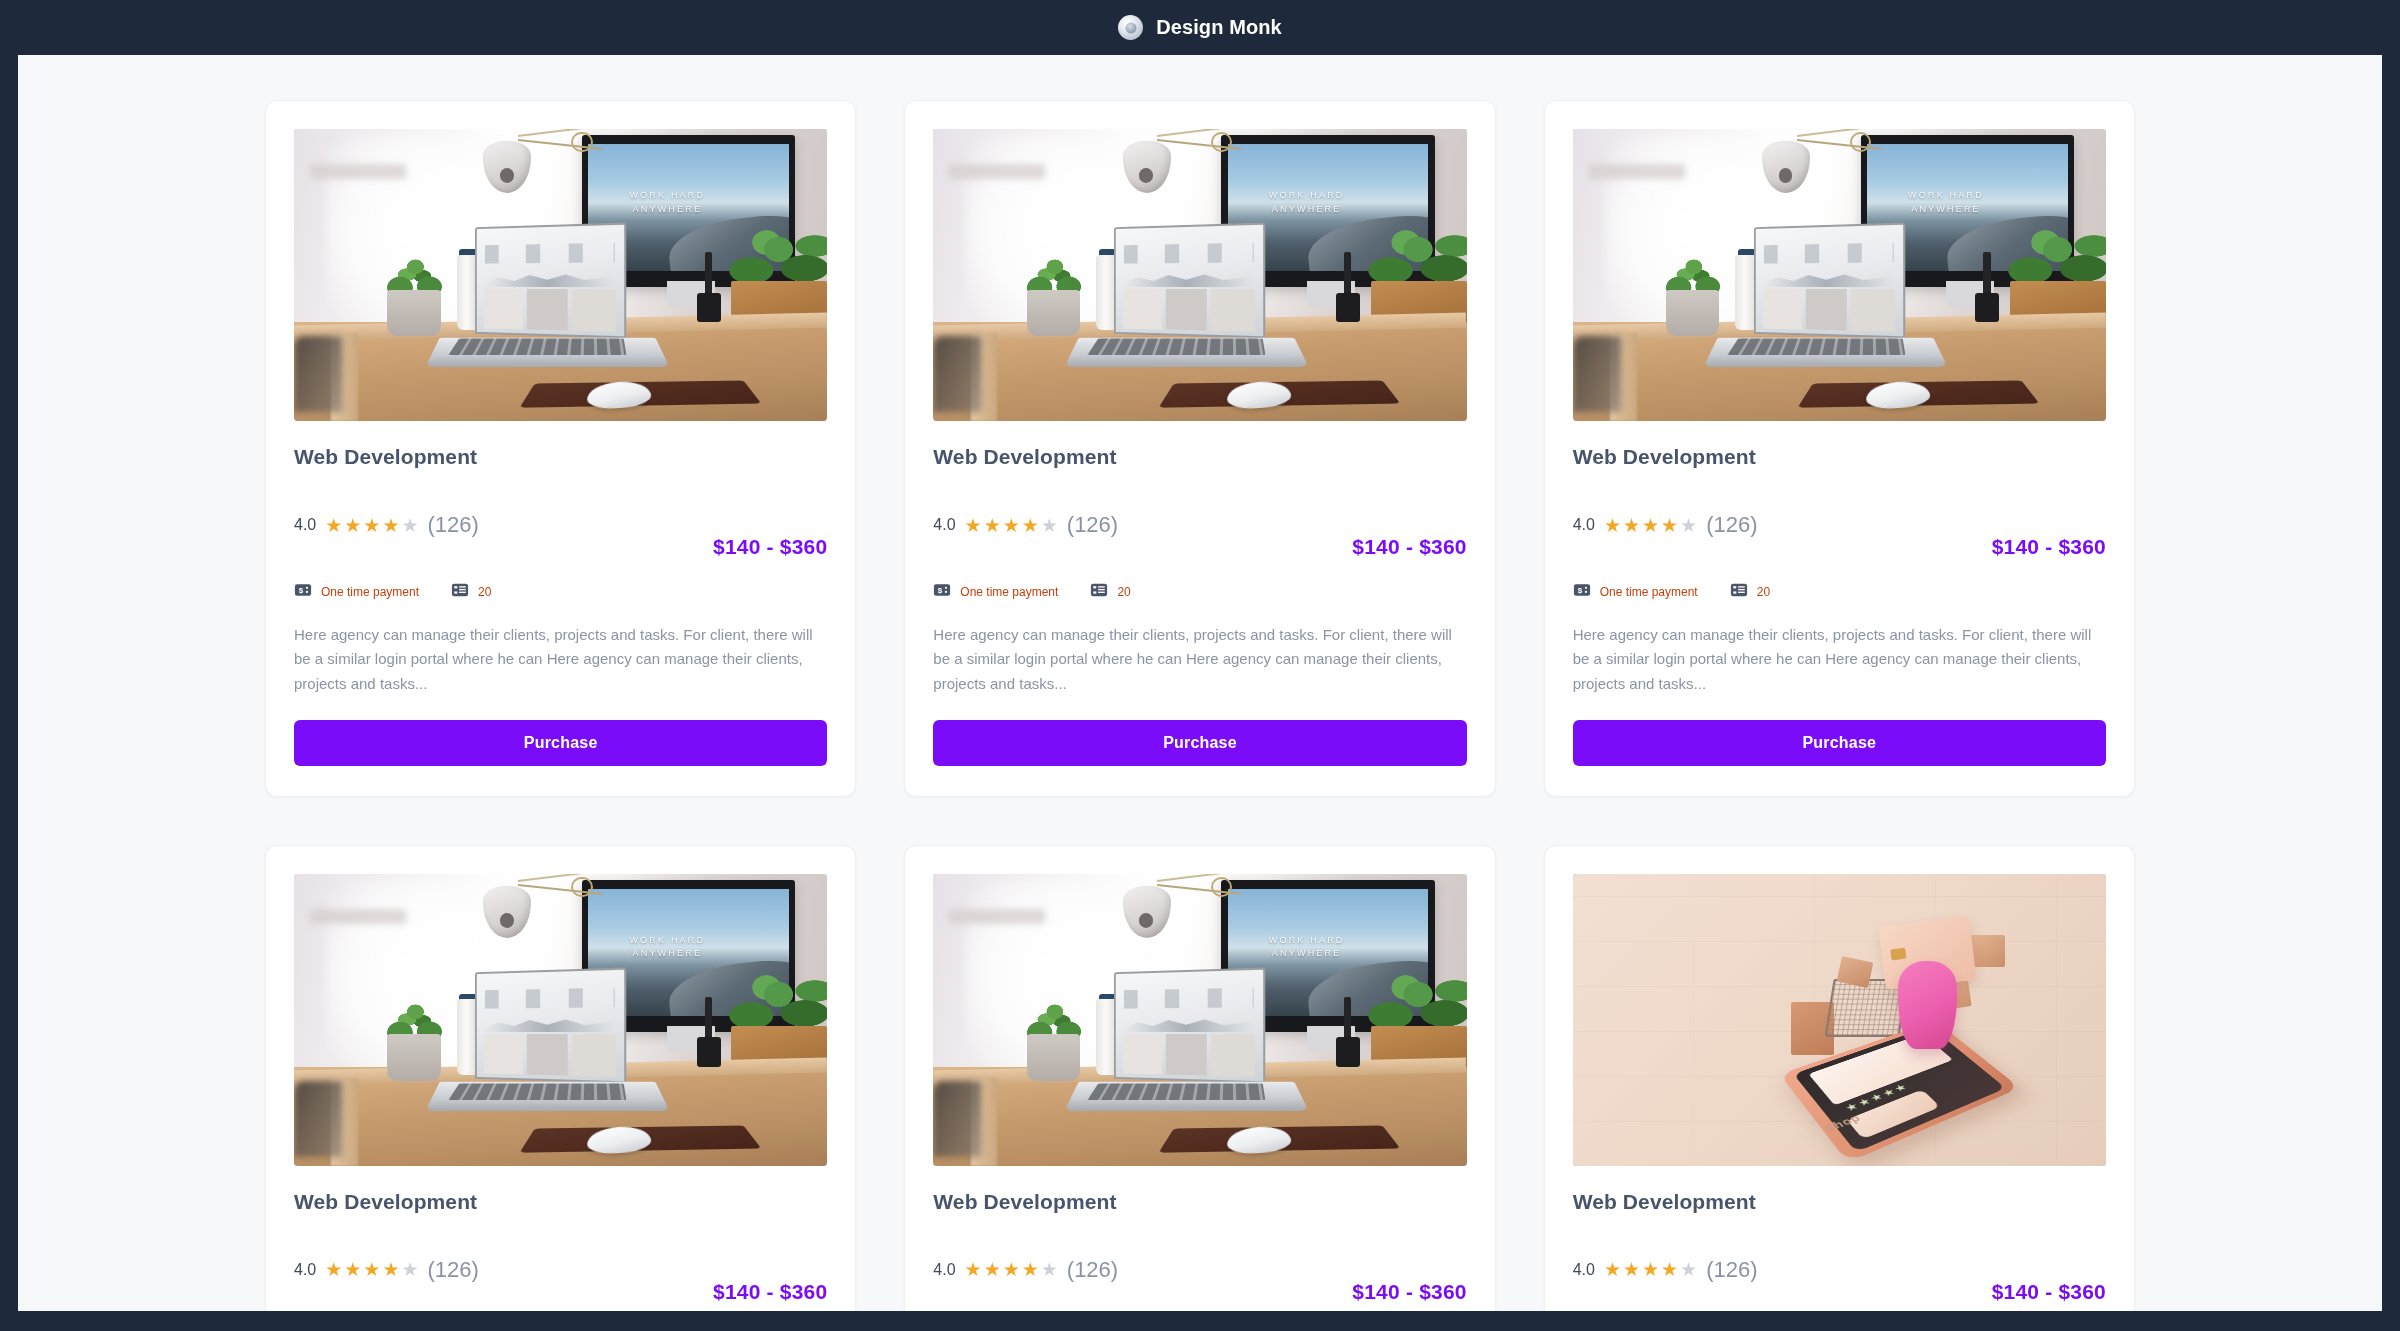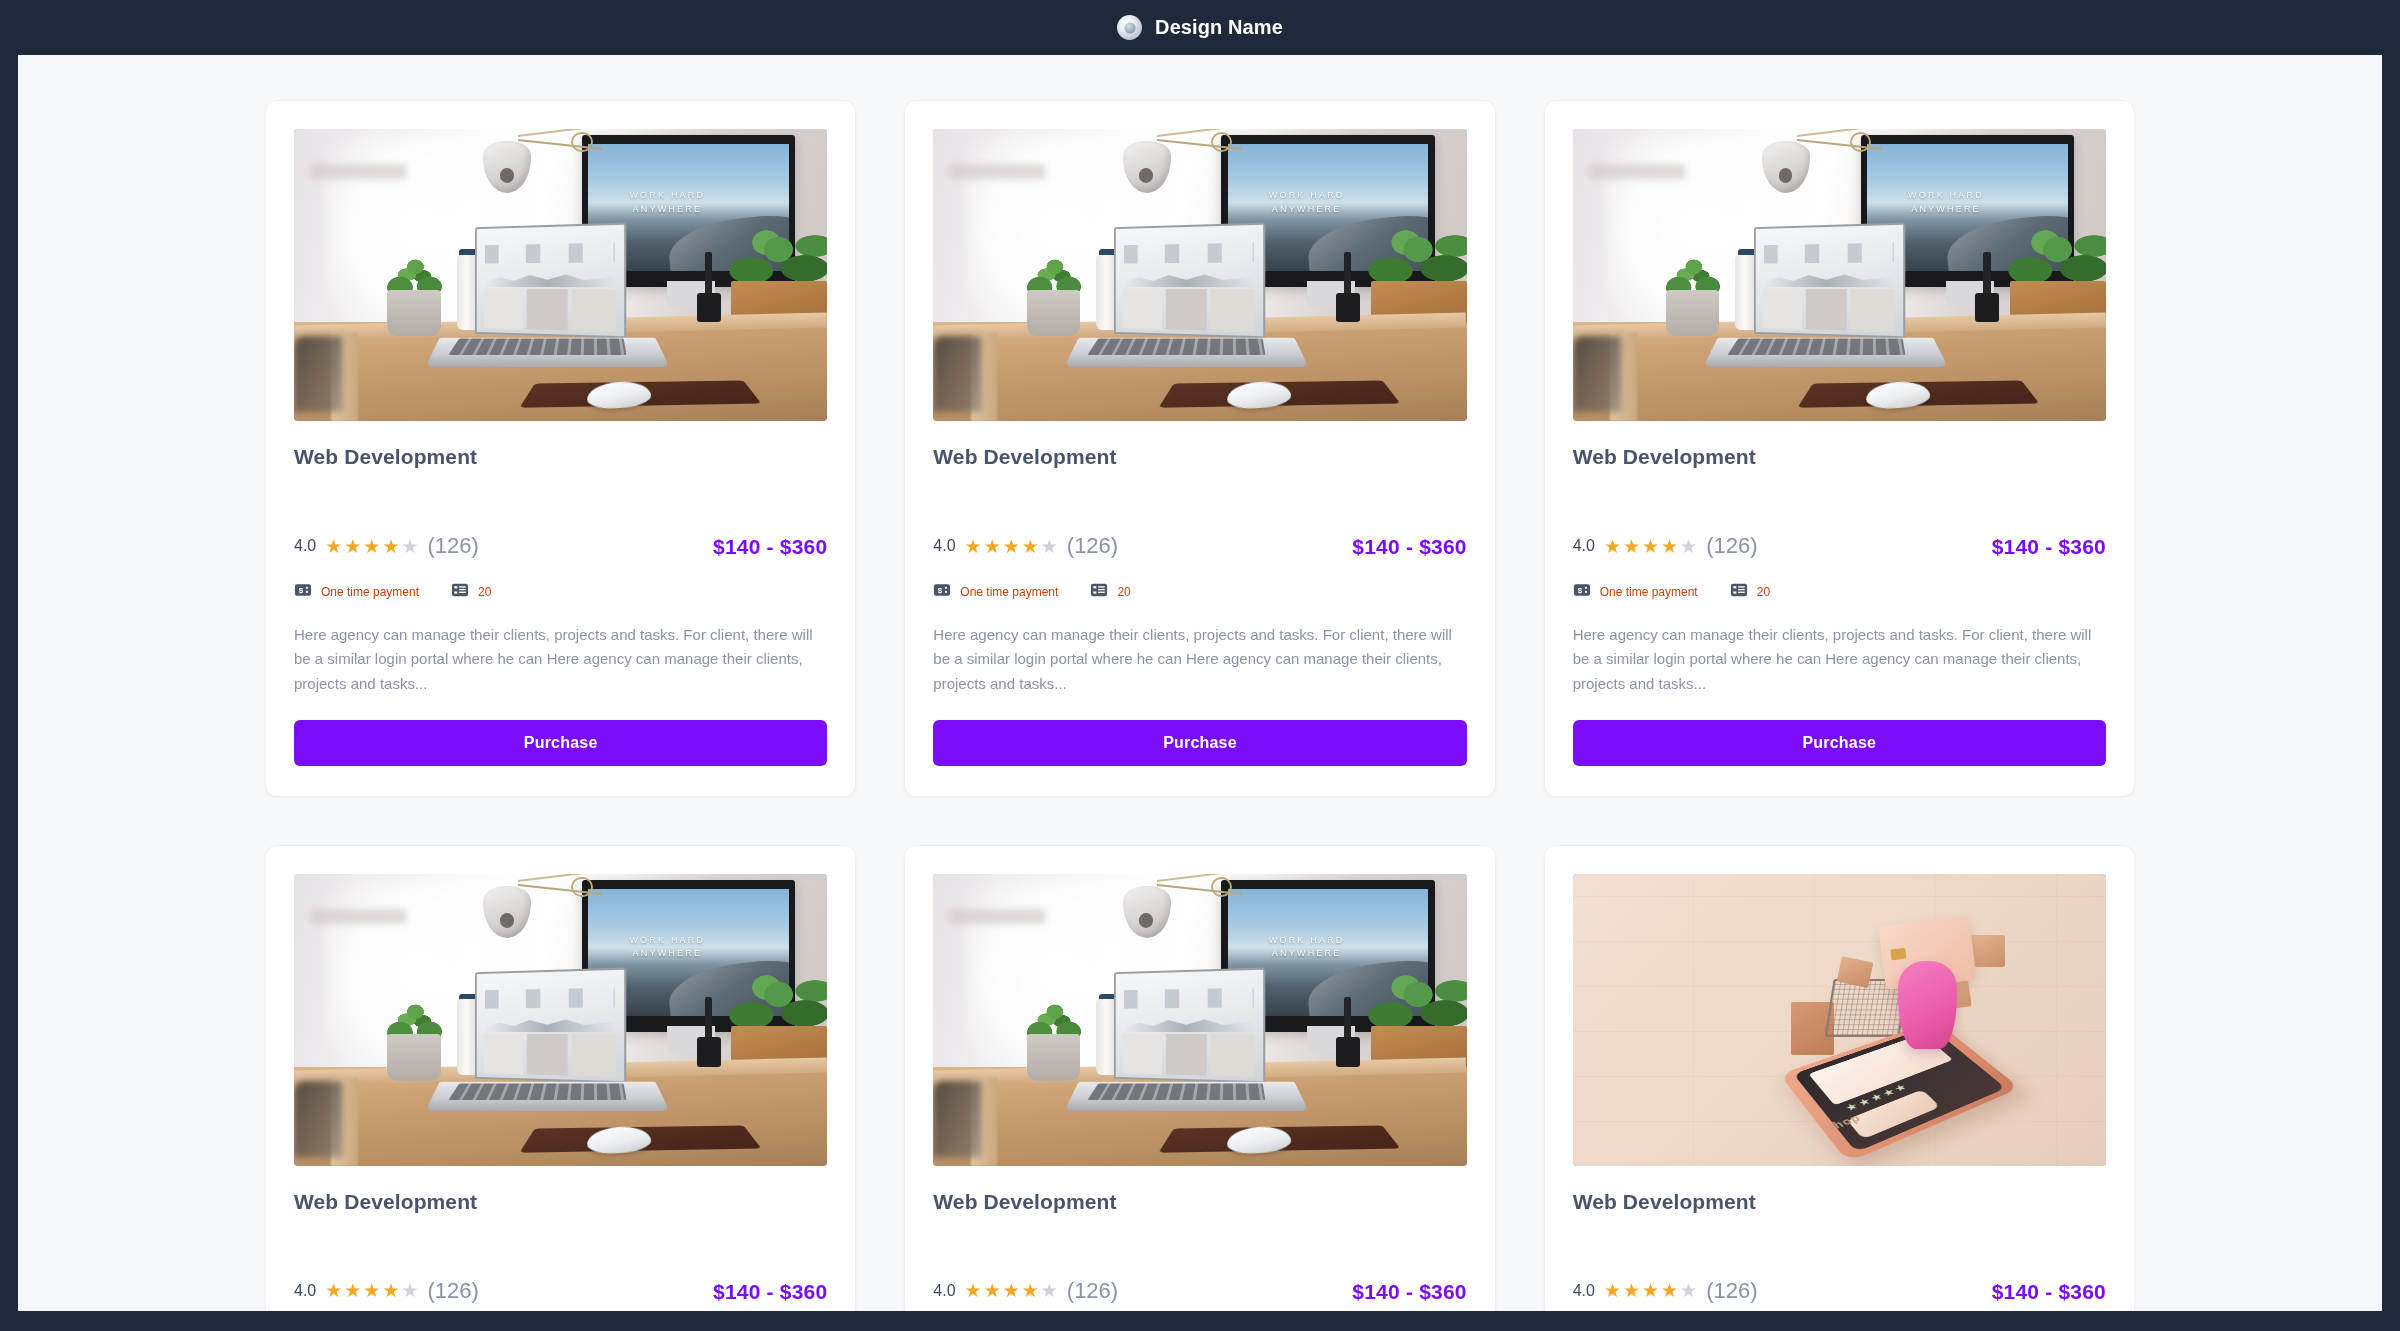--- a/index.html
+++ b/index.html
@@ -412,21 +412,21 @@
     margin-top: 24px;
     font-size: 21px;
     font-weight: bold;
     color: #48546b;
     letter-spacing: .1px;
   }
 
   .rating-row {
     margin-top: 22px;
     display: flex;
-    align-items: flex-end;
+    align-items: center;
     justify-content: space-between;
   }
   .rating-left { display: flex; align-items: center; gap: 9px; }
   .rating-value { font-size: 16px; color: #3f4a5f; }
   .stars { display: flex; gap: 2px; }
   .star { font-size: 19px; line-height: 1; color: #f5a623; }
   .star.empty { color: #ccd1da; }
   .rating-count { font-size: 22px; color: #8a93a5; }
   .price { font-size: 21px; font-weight: bold; color: #7a0cfa; letter-spacing: .2px; margin-top: 44px; }
 
@@ -463,21 +463,21 @@
     letter-spacing: .2px;
   }
 </style>
 </head>
 <body>
 
 <div class="app-frame">
 
   <div class="topbar">
     <span class="brand-logo"></span>
-    <span class="brand-title">Design Name</span>
+    <span class="brand-title">Design Monk</span>
   </div>
 
   <div class="content">
     <div class="scroll-area">
 
 
       <div class="card-grid">
           <div class="card">
     <div class="thumb">
   <div class="desk">

